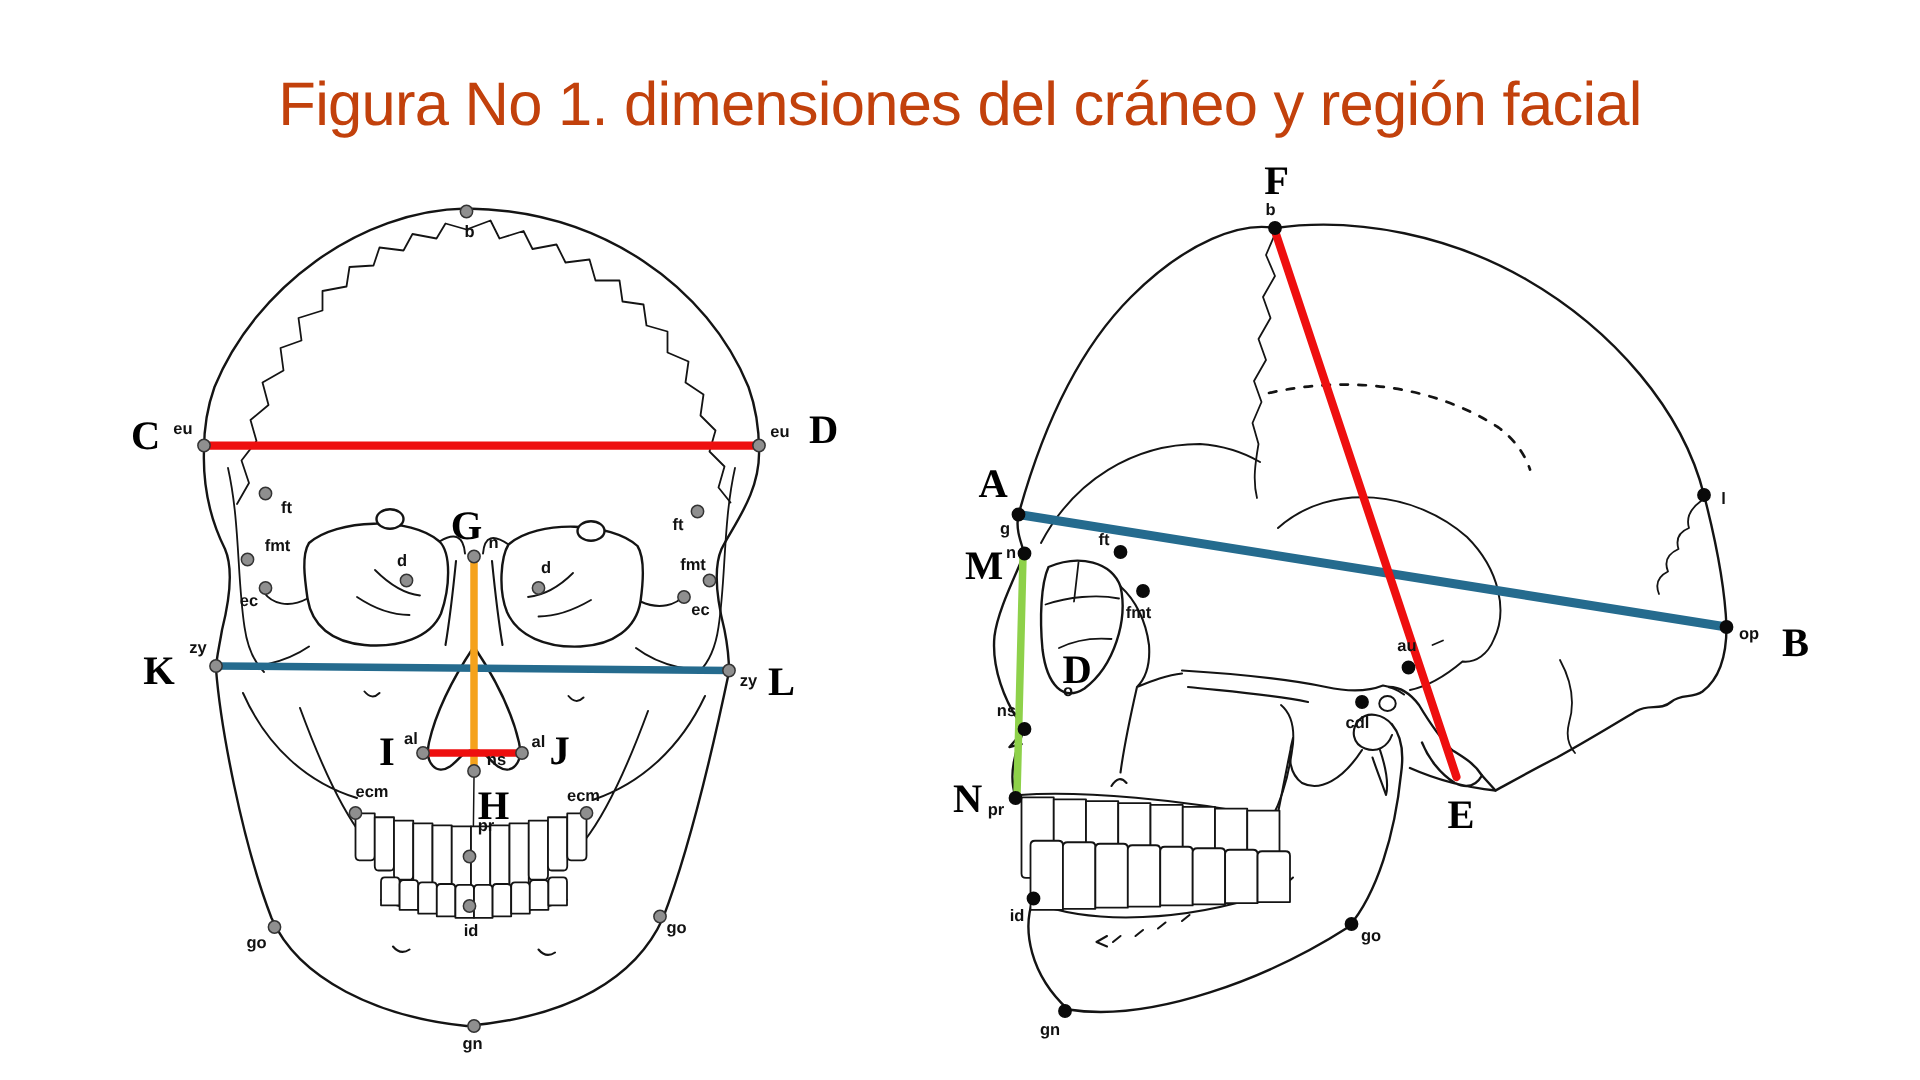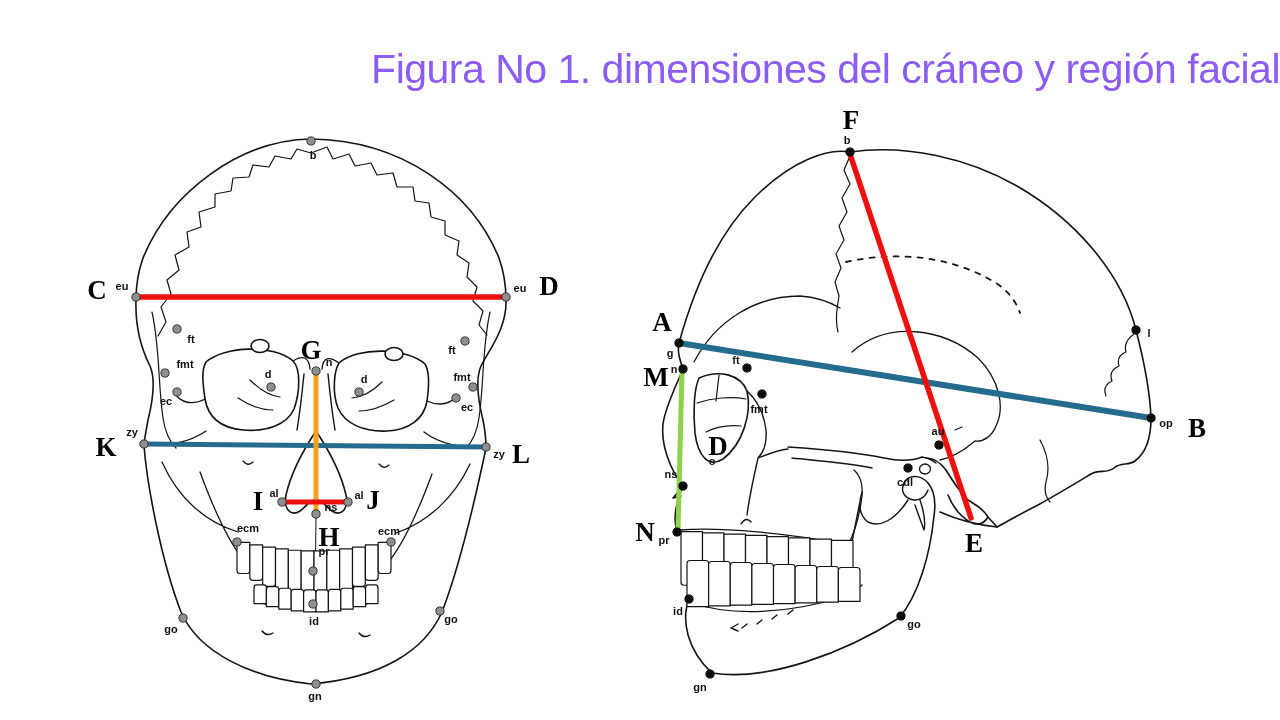--- a/index.html
+++ b/index.html
@@ -1,18 +1,18 @@
 <!DOCTYPE html>
 <html><head>
 <meta charset="utf-8">
 <style>
   html,body{margin:0;padding:0;background:#ffffff;}
   .stage{position:relative;width:1280px;height:720px;background:#ffffff;overflow:hidden;
          font-family:"Liberation Sans",sans-serif;}
-  .title{position:absolute;left:0;right:0;top:46px;text-align:right;color:#8b5cf6;
+  .title{position:absolute;left:0;right:0;top:46px;text-align:center;color:#c2410c;
          font-family:"Liberation Sans",sans-serif;font-size:41px;font-weight:400;
          letter-spacing:-0.5px;}
   svg.scene{position:absolute;left:0;top:0;width:1280px;height:720px;}
   .letter{font-family:"Liberation Serif",serif;font-weight:bold;font-size:27px;fill:#000;
           text-anchor:middle;dominant-baseline:central;}
   .mark{font-family:"Liberation Sans",sans-serif;font-weight:bold;font-size:11px;fill:#111;
         text-anchor:middle;dominant-baseline:central;}
 </style>
 </head>
 <body>

